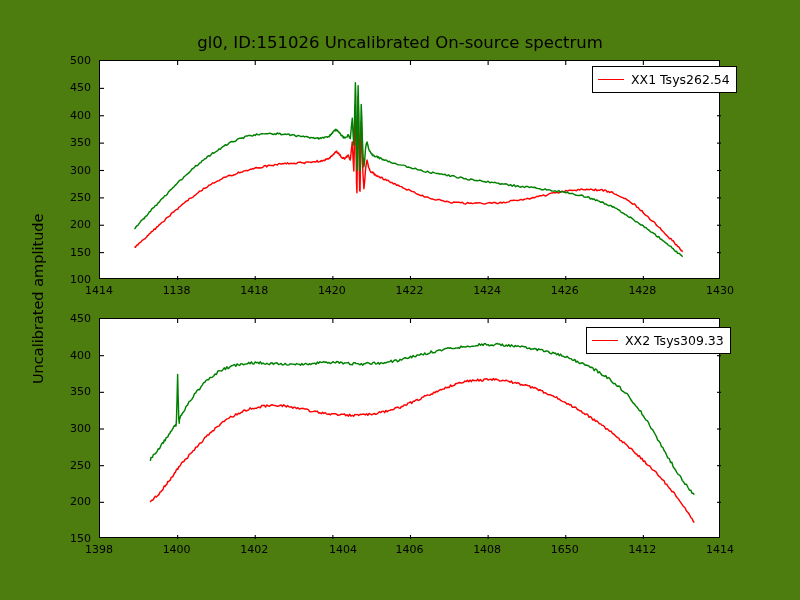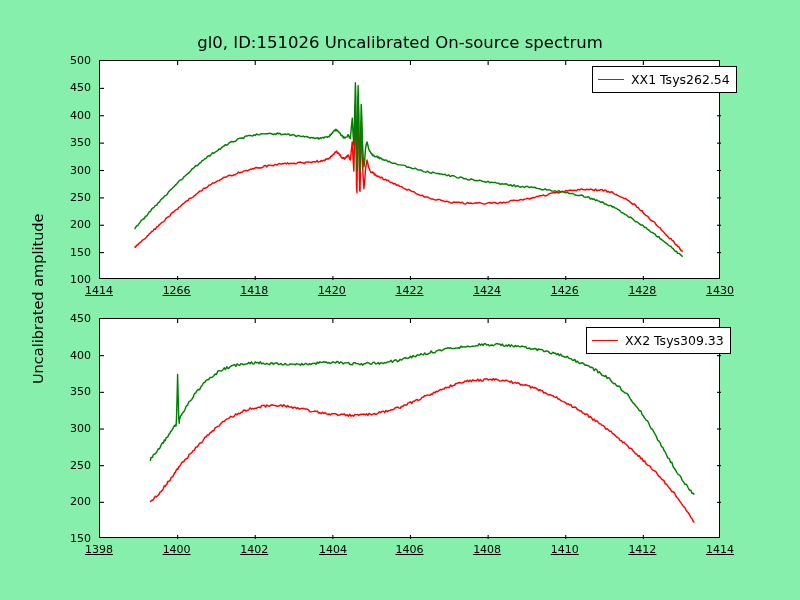--- a/index.html
+++ b/index.html
@@ -4,21 +4,21 @@
 <style>
   html, body {
     margin: 0;
     padding: 0;
     background: #ffffff;
   }
   #figure {
     position: relative;
     width: 800px;
     height: 600px;
-    background: #86efac;
+    background: #4d7c0f;
     font-family: "DejaVu Sans", sans-serif;
     overflow: hidden;
   }
   .fig-title {
     position: absolute;
     left: 0;
     top: 33px;
     width: 800px;
     text-align: center;
     font-size: 16.5px;
@@ -54,21 +54,20 @@
     color: #000000;
     white-space: nowrap;
   }
   .ytick-label {
     text-align: right;
     transform: translateY(-50%);
   }
   .xtick-label {
     text-align: center;
     transform: translateX(-50%);
-    text-decoration: underline;
   }
   .axis-title {
     position: absolute;
     font-size: 14.5px;
     color: #000000;
     white-space: nowrap;
   }
   #ylabel {
     left: 0;
     top: 0;
@@ -199,37 +198,37 @@
 <div class="tick-label ytick-label" style="left: 39px; width: 52px; top: 279px;">100</div>
     <div class="tick-label ytick-label" style="left: 39px; width: 52px; top: 251.625px;">150</div>
     <div class="tick-label ytick-label" style="left: 39px; width: 52px; top: 224.25px;">200</div>
     <div class="tick-label ytick-label" style="left: 39px; width: 52px; top: 196.875px;">250</div>
     <div class="tick-label ytick-label" style="left: 39px; width: 52px; top: 169.5px;">300</div>
     <div class="tick-label ytick-label" style="left: 39px; width: 52px; top: 142.125px;">350</div>
     <div class="tick-label ytick-label" style="left: 39px; width: 52px; top: 114.75px;">400</div>
     <div class="tick-label ytick-label" style="left: 39px; width: 52px; top: 87.375px;">450</div>
     <div class="tick-label ytick-label" style="left: 39px; width: 52px; top: 60px;">500</div>
     <div class="tick-label xtick-label" style="left: 99px; top: 284px;">1414</div>
-    <div class="tick-label xtick-label" style="left: 176.625px; top: 284px;">1266</div>
+    <div class="tick-label xtick-label" style="left: 176.625px; top: 284px;">1138</div>
     <div class="tick-label xtick-label" style="left: 254.25px; top: 284px;">1418</div>
     <div class="tick-label xtick-label" style="left: 331.875px; top: 284px;">1420</div>
     <div class="tick-label xtick-label" style="left: 409.5px; top: 284px;">1422</div>
     <div class="tick-label xtick-label" style="left: 487.125px; top: 284px;">1424</div>
     <div class="tick-label xtick-label" style="left: 564.75px; top: 284px;">1426</div>
     <div class="tick-label xtick-label" style="left: 642.375px; top: 284px;">1428</div>
     <div class="tick-label xtick-label" style="left: 720px; top: 284px;">1430</div>
     <div class="tick-label ytick-label" style="left: 39px; width: 52px; top: 538px;">150</div>
     <div class="tick-label ytick-label" style="left: 39px; width: 52px; top: 501.333px;">200</div>
     <div class="tick-label ytick-label" style="left: 39px; width: 52px; top: 464.667px;">250</div>
     <div class="tick-label ytick-label" style="left: 39px; width: 52px; top: 428px;">300</div>
     <div class="tick-label ytick-label" style="left: 39px; width: 52px; top: 391.333px;">350</div>
     <div class="tick-label ytick-label" style="left: 39px; width: 52px; top: 354.667px;">400</div>
     <div class="tick-label ytick-label" style="left: 39px; width: 52px; top: 318px;">450</div>
     <div class="tick-label xtick-label" style="left: 99px; top: 543px;">1398</div>
     <div class="tick-label xtick-label" style="left: 176.625px; top: 543px;">1400</div>
     <div class="tick-label xtick-label" style="left: 254.25px; top: 543px;">1402</div>
-    <div class="tick-label xtick-label" style="left: 333px; top: 543px;">1404</div>
+    <div class="tick-label xtick-label" style="left: 343px; top: 543px;">1404</div>
     <div class="tick-label xtick-label" style="left: 409.5px; top: 543px;">1406</div>
     <div class="tick-label xtick-label" style="left: 487.125px; top: 543px;">1408</div>
-    <div class="tick-label xtick-label" style="left: 564.75px; top: 543px;">1410</div>
+    <div class="tick-label xtick-label" style="left: 564.75px; top: 543px;">1650</div>
     <div class="tick-label xtick-label" style="left: 642.375px; top: 543px;">1412</div>
     <div class="tick-label xtick-label" style="left: 720px; top: 543px;">1414</div>
   </div>
 
 </body></html>

